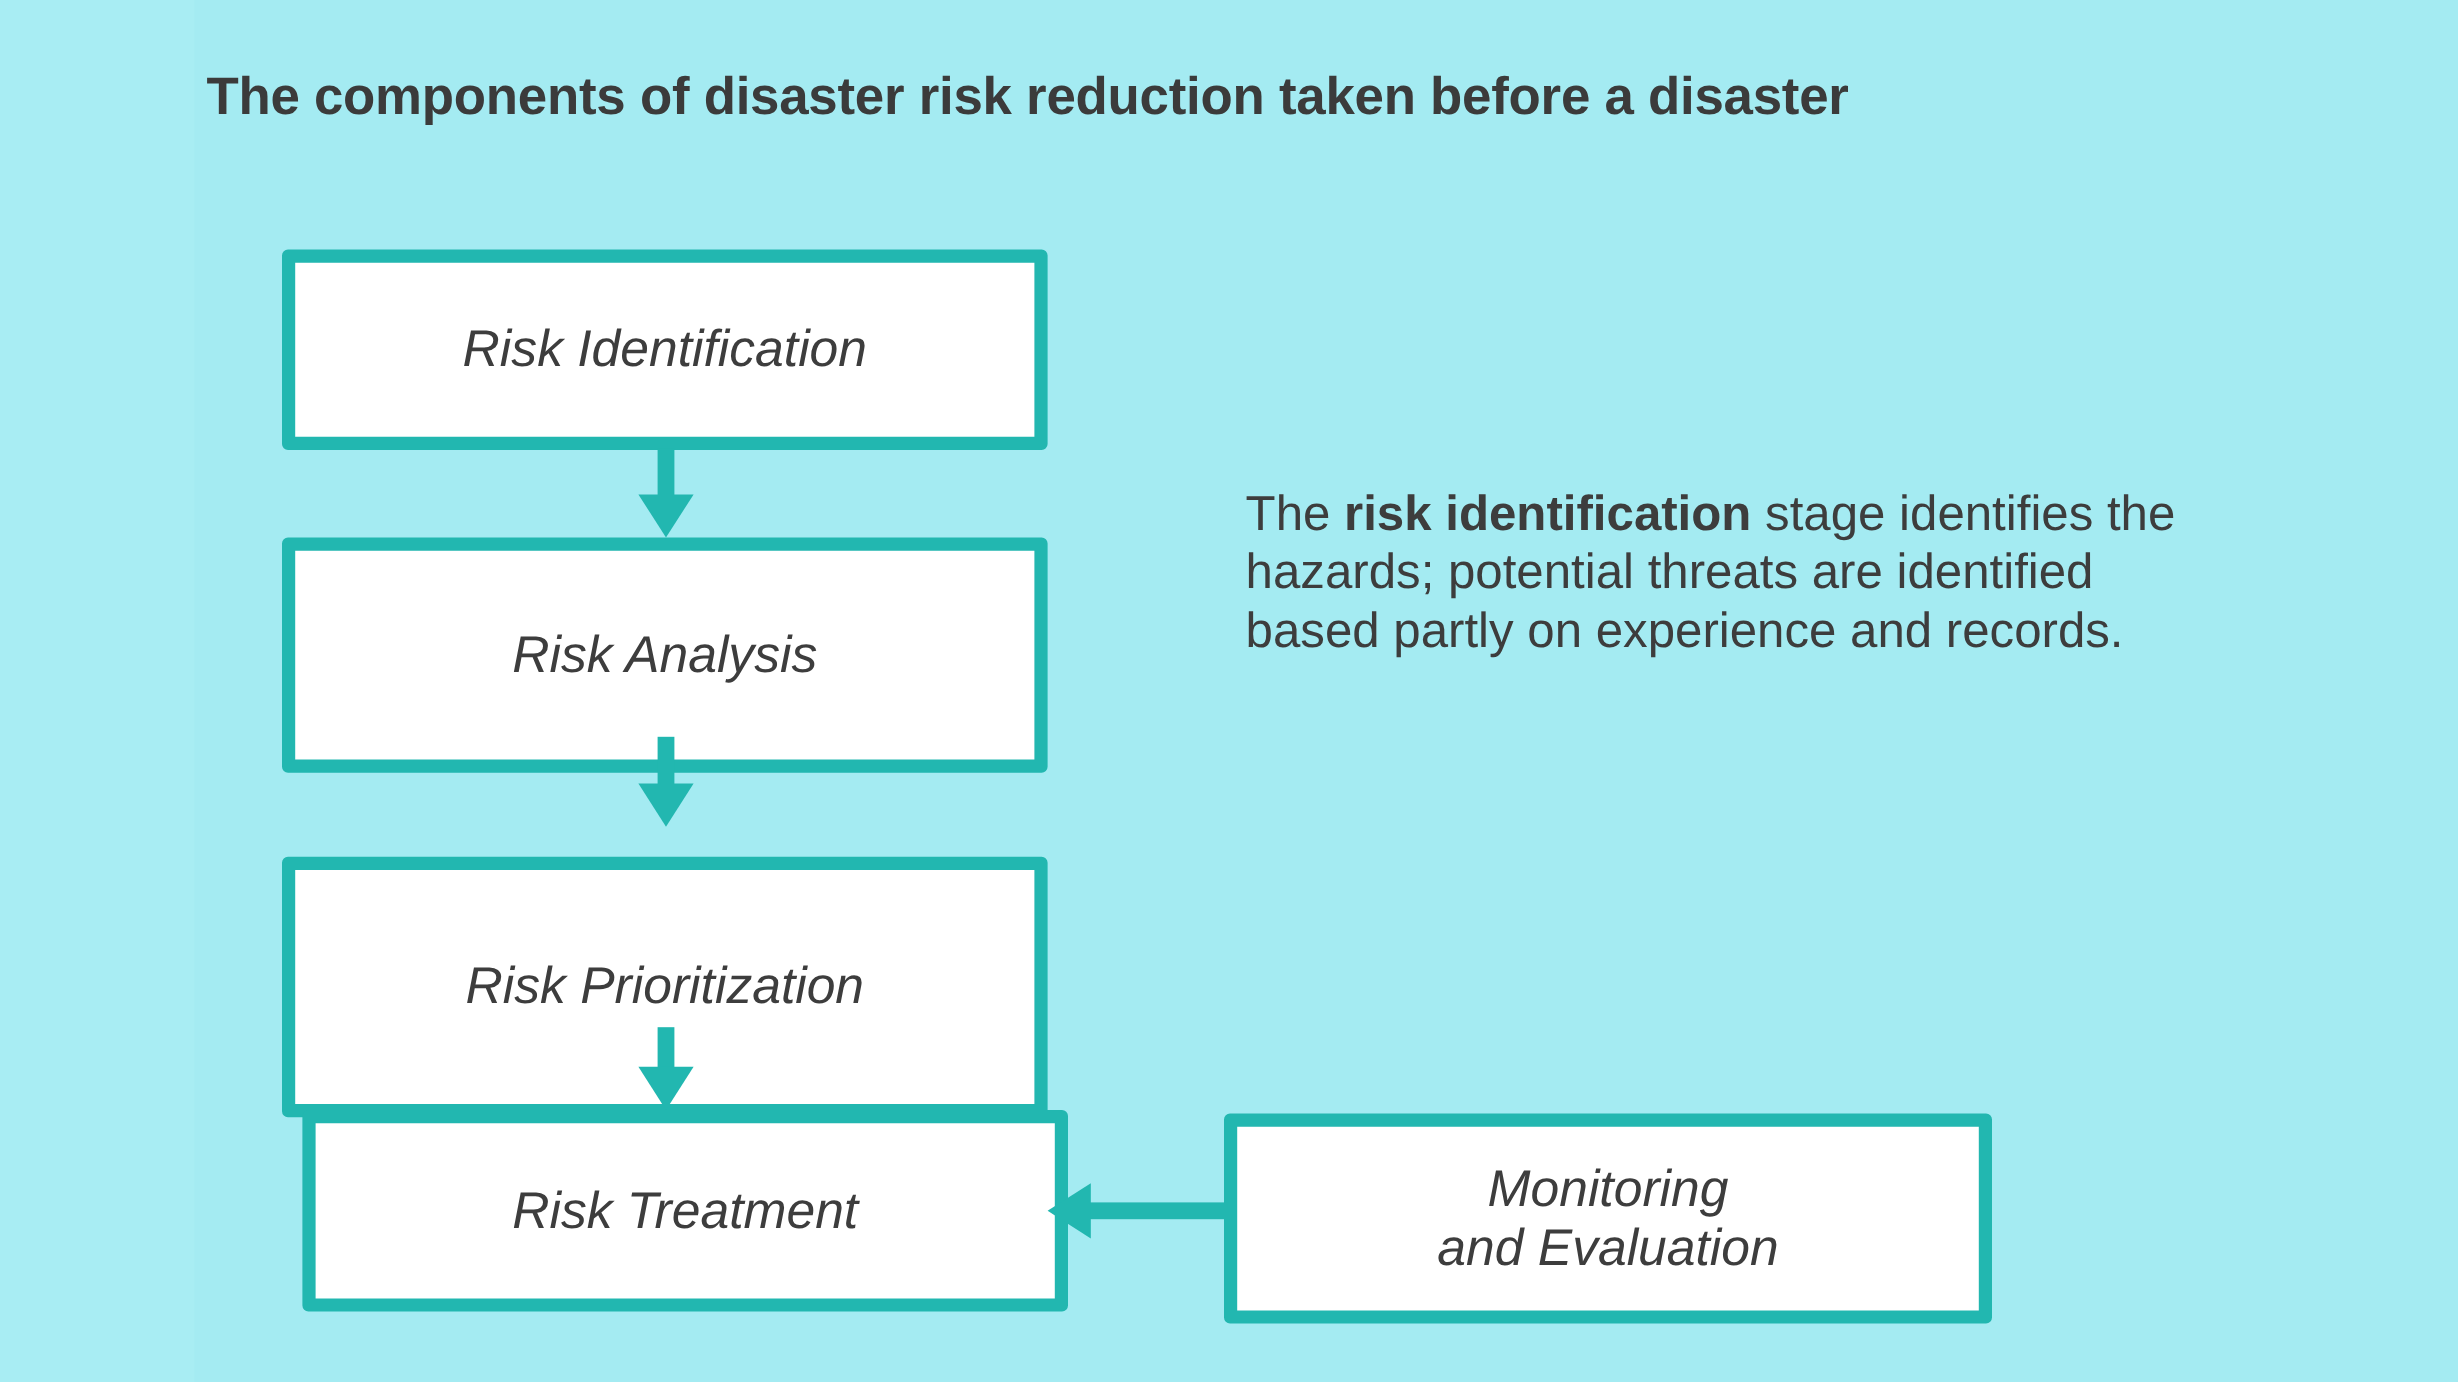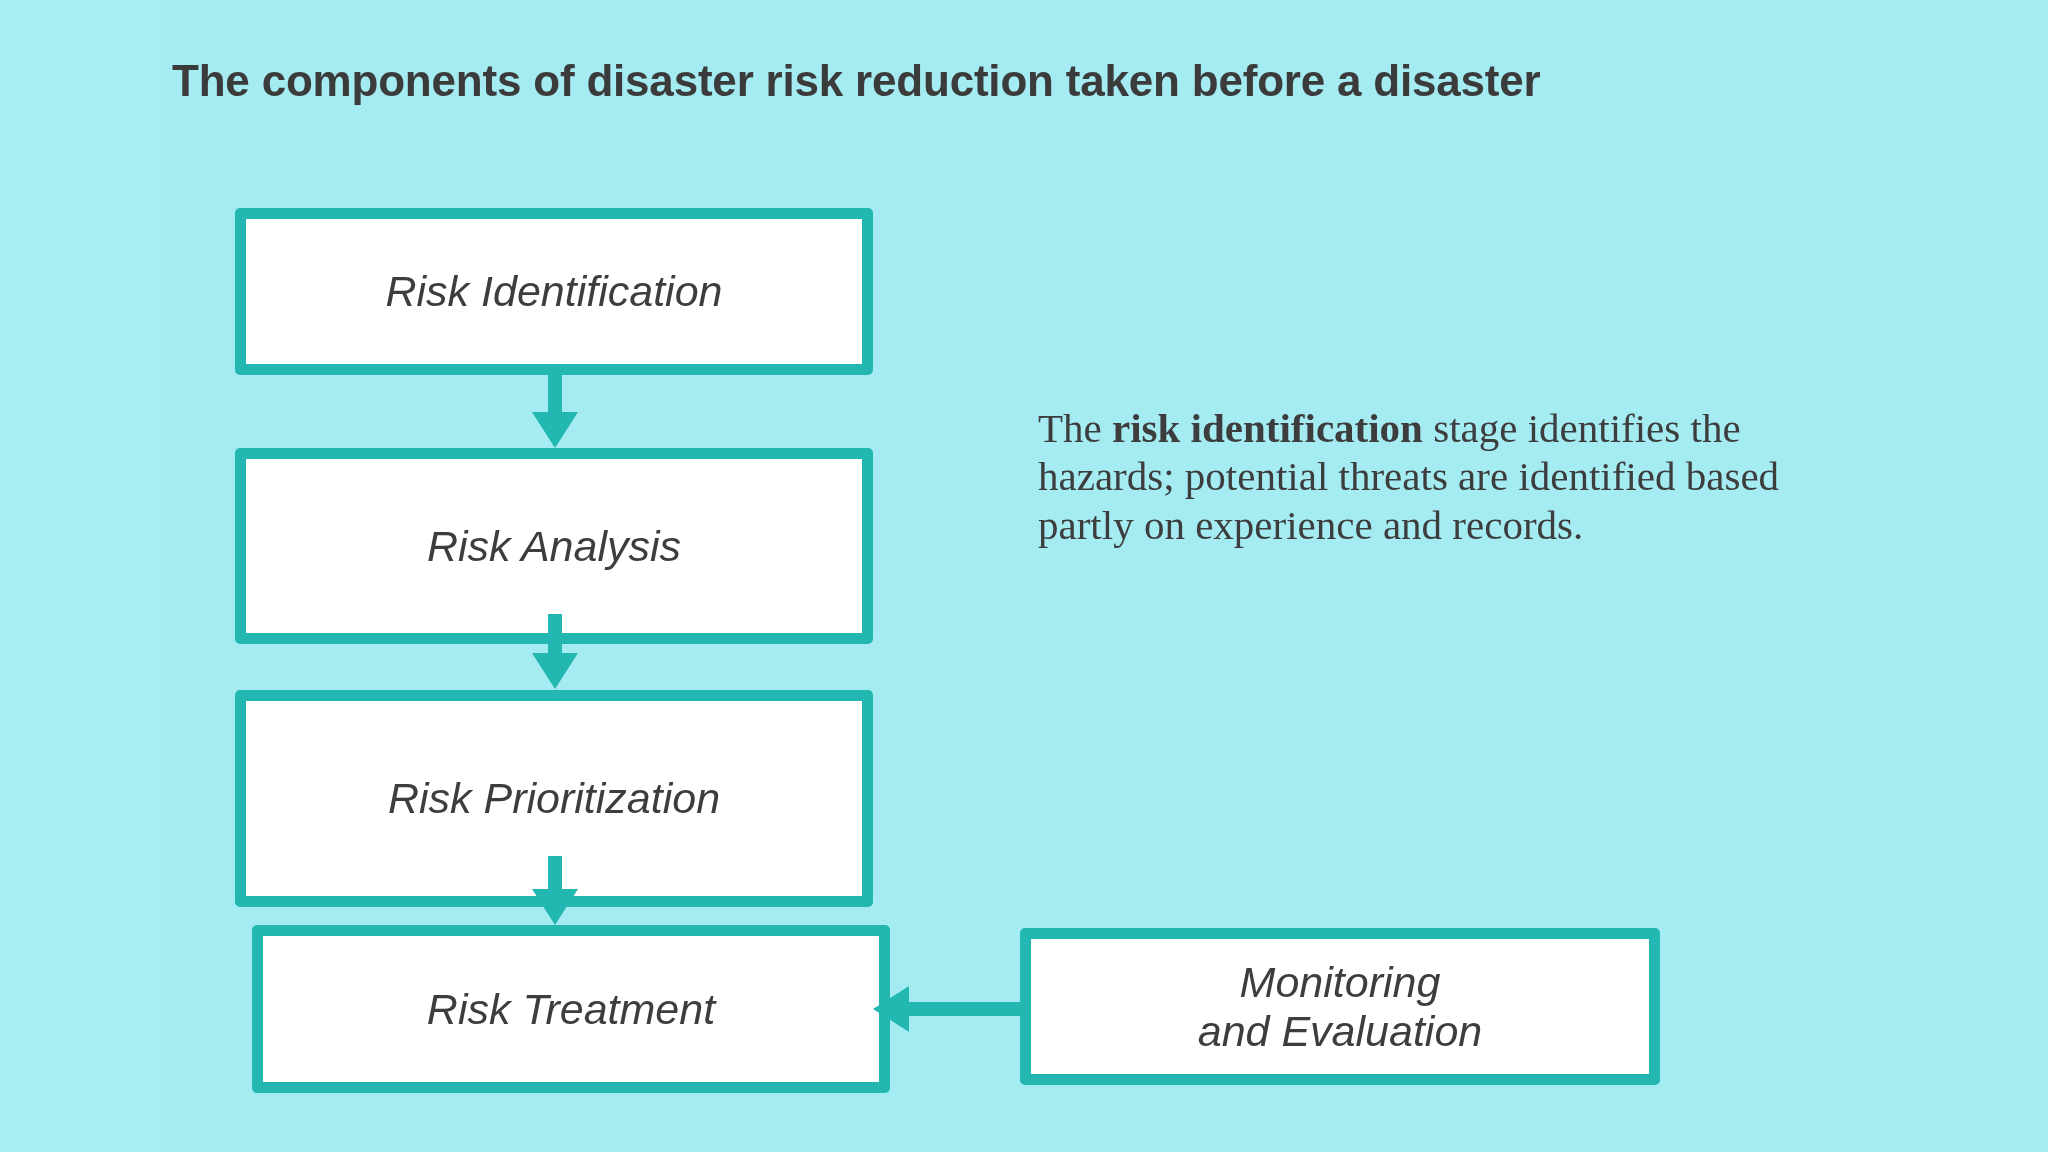--- a/index.html
+++ b/index.html
@@ -58,23 +58,23 @@
   .box-label {
     font-style: italic;
     font-size: 43px;
     color: #3d3d3d;
     line-height: 1.12;
     white-space: pre-line;
   }
 
   #box-risk-identification { left: 235px; top: 208px;  width: 638px; height: 167px; }
   #box-risk-analysis       { left: 235px; top: 448px;  width: 638px; height: 196px; }
-  #box-risk-prioritization { left: 235px; top: 690px;  width: 638px; height: 217px; }
+  #box-risk-prioritization { left: 235px; top: 714px;  width: 638px; height: 217px; }
   #box-risk-treatment      { left: 252px; top: 925px;  width: 638px; height: 168px; }
-  #box-monitoring          { left: 1020px; top: 928px; width: 640px; height: 157px; }
+  #box-monitoring          { left: 1020px; top: 928px; width: 640px; height: 175px; }
 
   
   .arrow-down {
     position: absolute;
     width: 46px;
   }
   .arrow-down .shaft {
     position: absolute;
     left: 16px;
     top: 0;
@@ -130,21 +130,20 @@
 
   
   .description {
     position: absolute;
     left: 1038px;
     top: 404px;
     width: 800px;
     font-size: 41px;
     line-height: 1.18;
     color: #3d3d3d;
-    font-family: Liberation Serif, serif;
   }
   .description b { font-weight: bold; }
 </style>
 </head>
 <body>
 
 <div id="canvas" style="background: rgb(164, 235, 242);">
 
   <div class="bg-band-left"></div>
 

